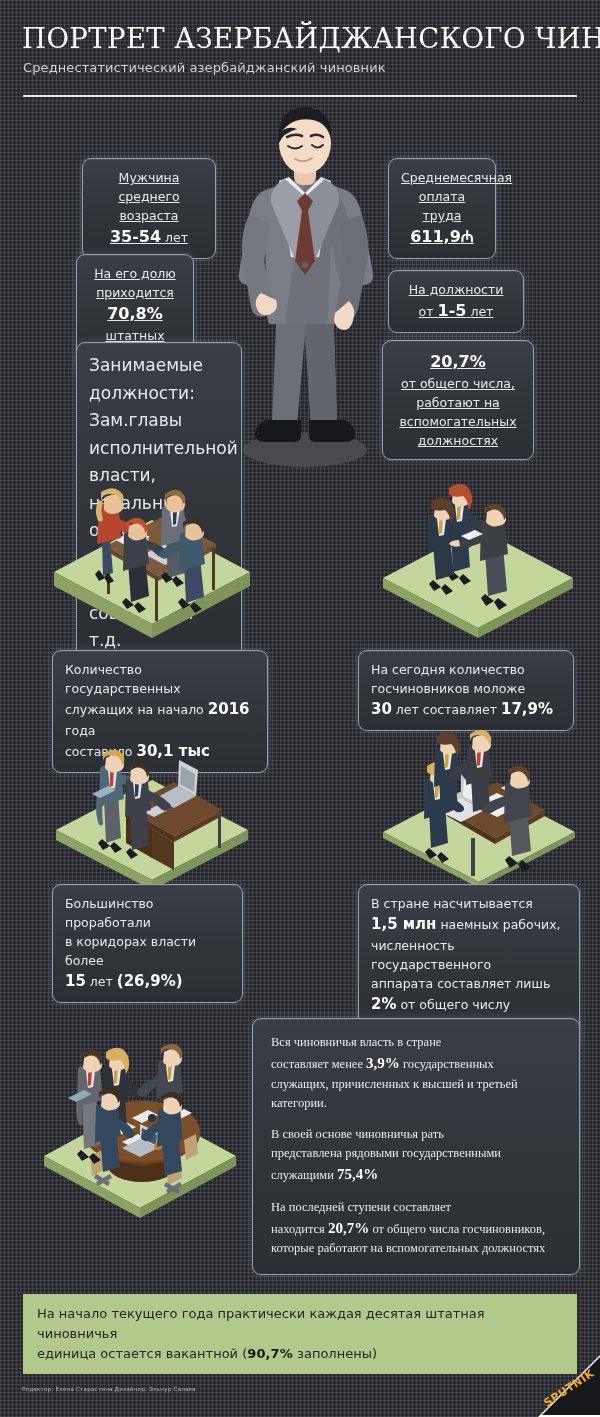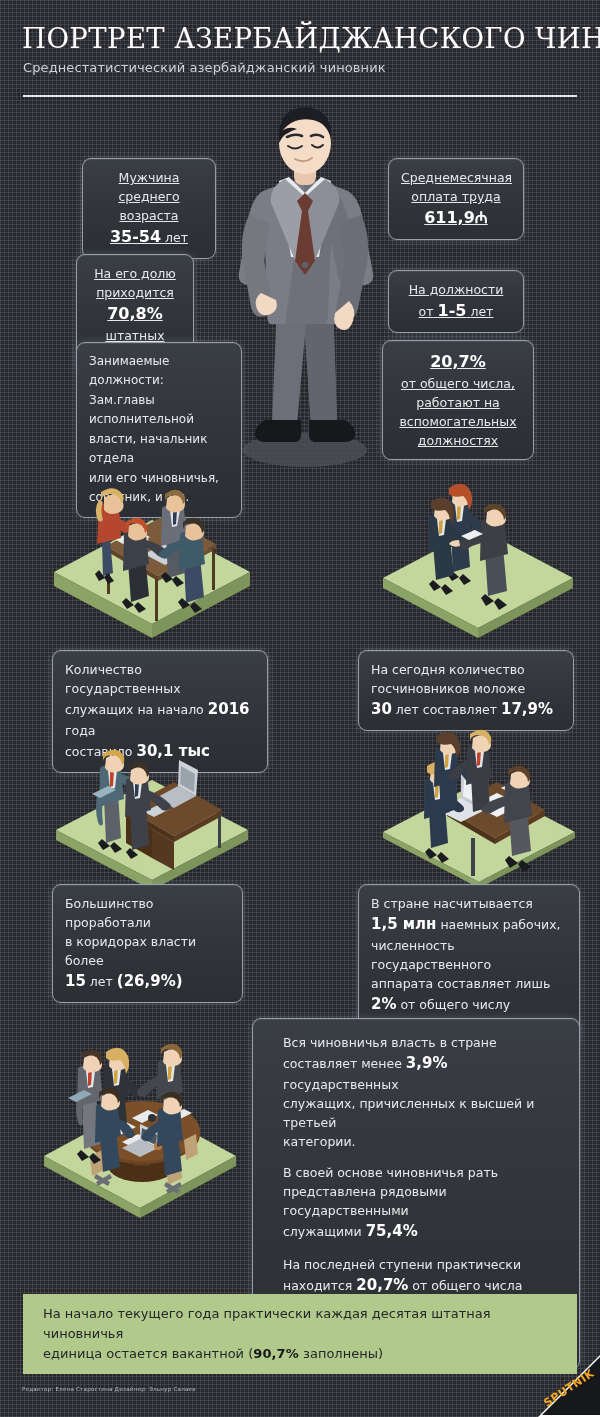--- a/index.html
+++ b/index.html
@@ -55,44 +55,44 @@
     color:#e7e9ec;
     box-sizing:border-box;
     font-size:12.5px;
     line-height:1.52;
   }
   .box .inner{padding:9px 12px;}
   .box.center .inner{text-align:center;text-decoration:underline;}
   b{font-weight:700;letter-spacing:.1px;color:#ffffff;}
   .big{font-weight:700;font-size:16px;color:#ffffff;letter-spacing:0;}
   .big2{font-weight:700;font-size:15px;color:#ffffff;}
-  .small{font-size:12px;line-height:1.62;}
+  .small{font-size:17px;line-height:1.62;}
 
   
   #box-age        {left:82px; top:158px; width:134px;}
   #box-share      {left:76px; top:254px; width:118px;}
   #box-positions  {left:76px; top:342px; width:166px;}
-  #box-salary     {left:388px;top:158px; width:136px;}
+  #box-salary     {left:388px;top:158px; width:108px;}
   #box-tenure     {left:388px;top:270px; width:136px;}
   #box-auxiliary  {left:382px;top:340px; width:152px;}
 
   #box-count2016  {left:52px; top:650px; width:216px;}
   #box-under30    {left:358px;top:650px; width:216px;}
   #box-corridors  {left:52px; top:884px; width:191px;}
   #box-workforce  {left:358px;top:884px; width:222px;}
   #box-power      {left:252px;top:1018px;width:328px;}
-  .para{margin:0 0 12px 16px;}
+  .para{margin:0 0 12px 4px;font-family:Liberation Serif, serif;}
   .para:last-child{margin-bottom:0;}
 
   
   .banner{
     position:absolute;left:23px;top:1294px;width:554px;
     background:#b2c98c;color:#24262a;
     font-size:13px;line-height:1.55;
-    padding:10px 20px;box-sizing:border-box;
+    padding:10px 14px;box-sizing:border-box;
   }
   .banner b{color:#16181b;}
   .credits{
     position:absolute;left:22px;top:1386px;
     font-size:5.6px;color:#b9bcc1;letter-spacing:.2px;
   }
   .sputnik{position:absolute;right:0;bottom:0;width:62px;height:62px;}
 
   
   .fig{position:absolute;}
@@ -580,21 +580,21 @@
         <span>служащих, причисленных к высшей и третьей</span><br>
         <span>категории.</span>
       </p>
       <p class="para">
         <span>В своей основе чиновничья рать</span><br>
         <span>представлена рядовыми государственными</span><br>
         <span>служащими</span>
         <span class="big2">75,4%</span>
       </p>
       <p class="para">
-        <span>На последней ступени практически</span><br>
+        <span>На последней ступени составляет</span><br>
         <span>находится</span>
         <span class="big2">20,7%</span>
         <span>от общего числа госчиновников,</span><br>
         <span>которые работают на вспомогательных должностях</span>
       </p>
     </div>
   </div>
 
   <div class="banner">
     <div>На начало текущего года практически каждая десятая штатная чиновничья</div>

